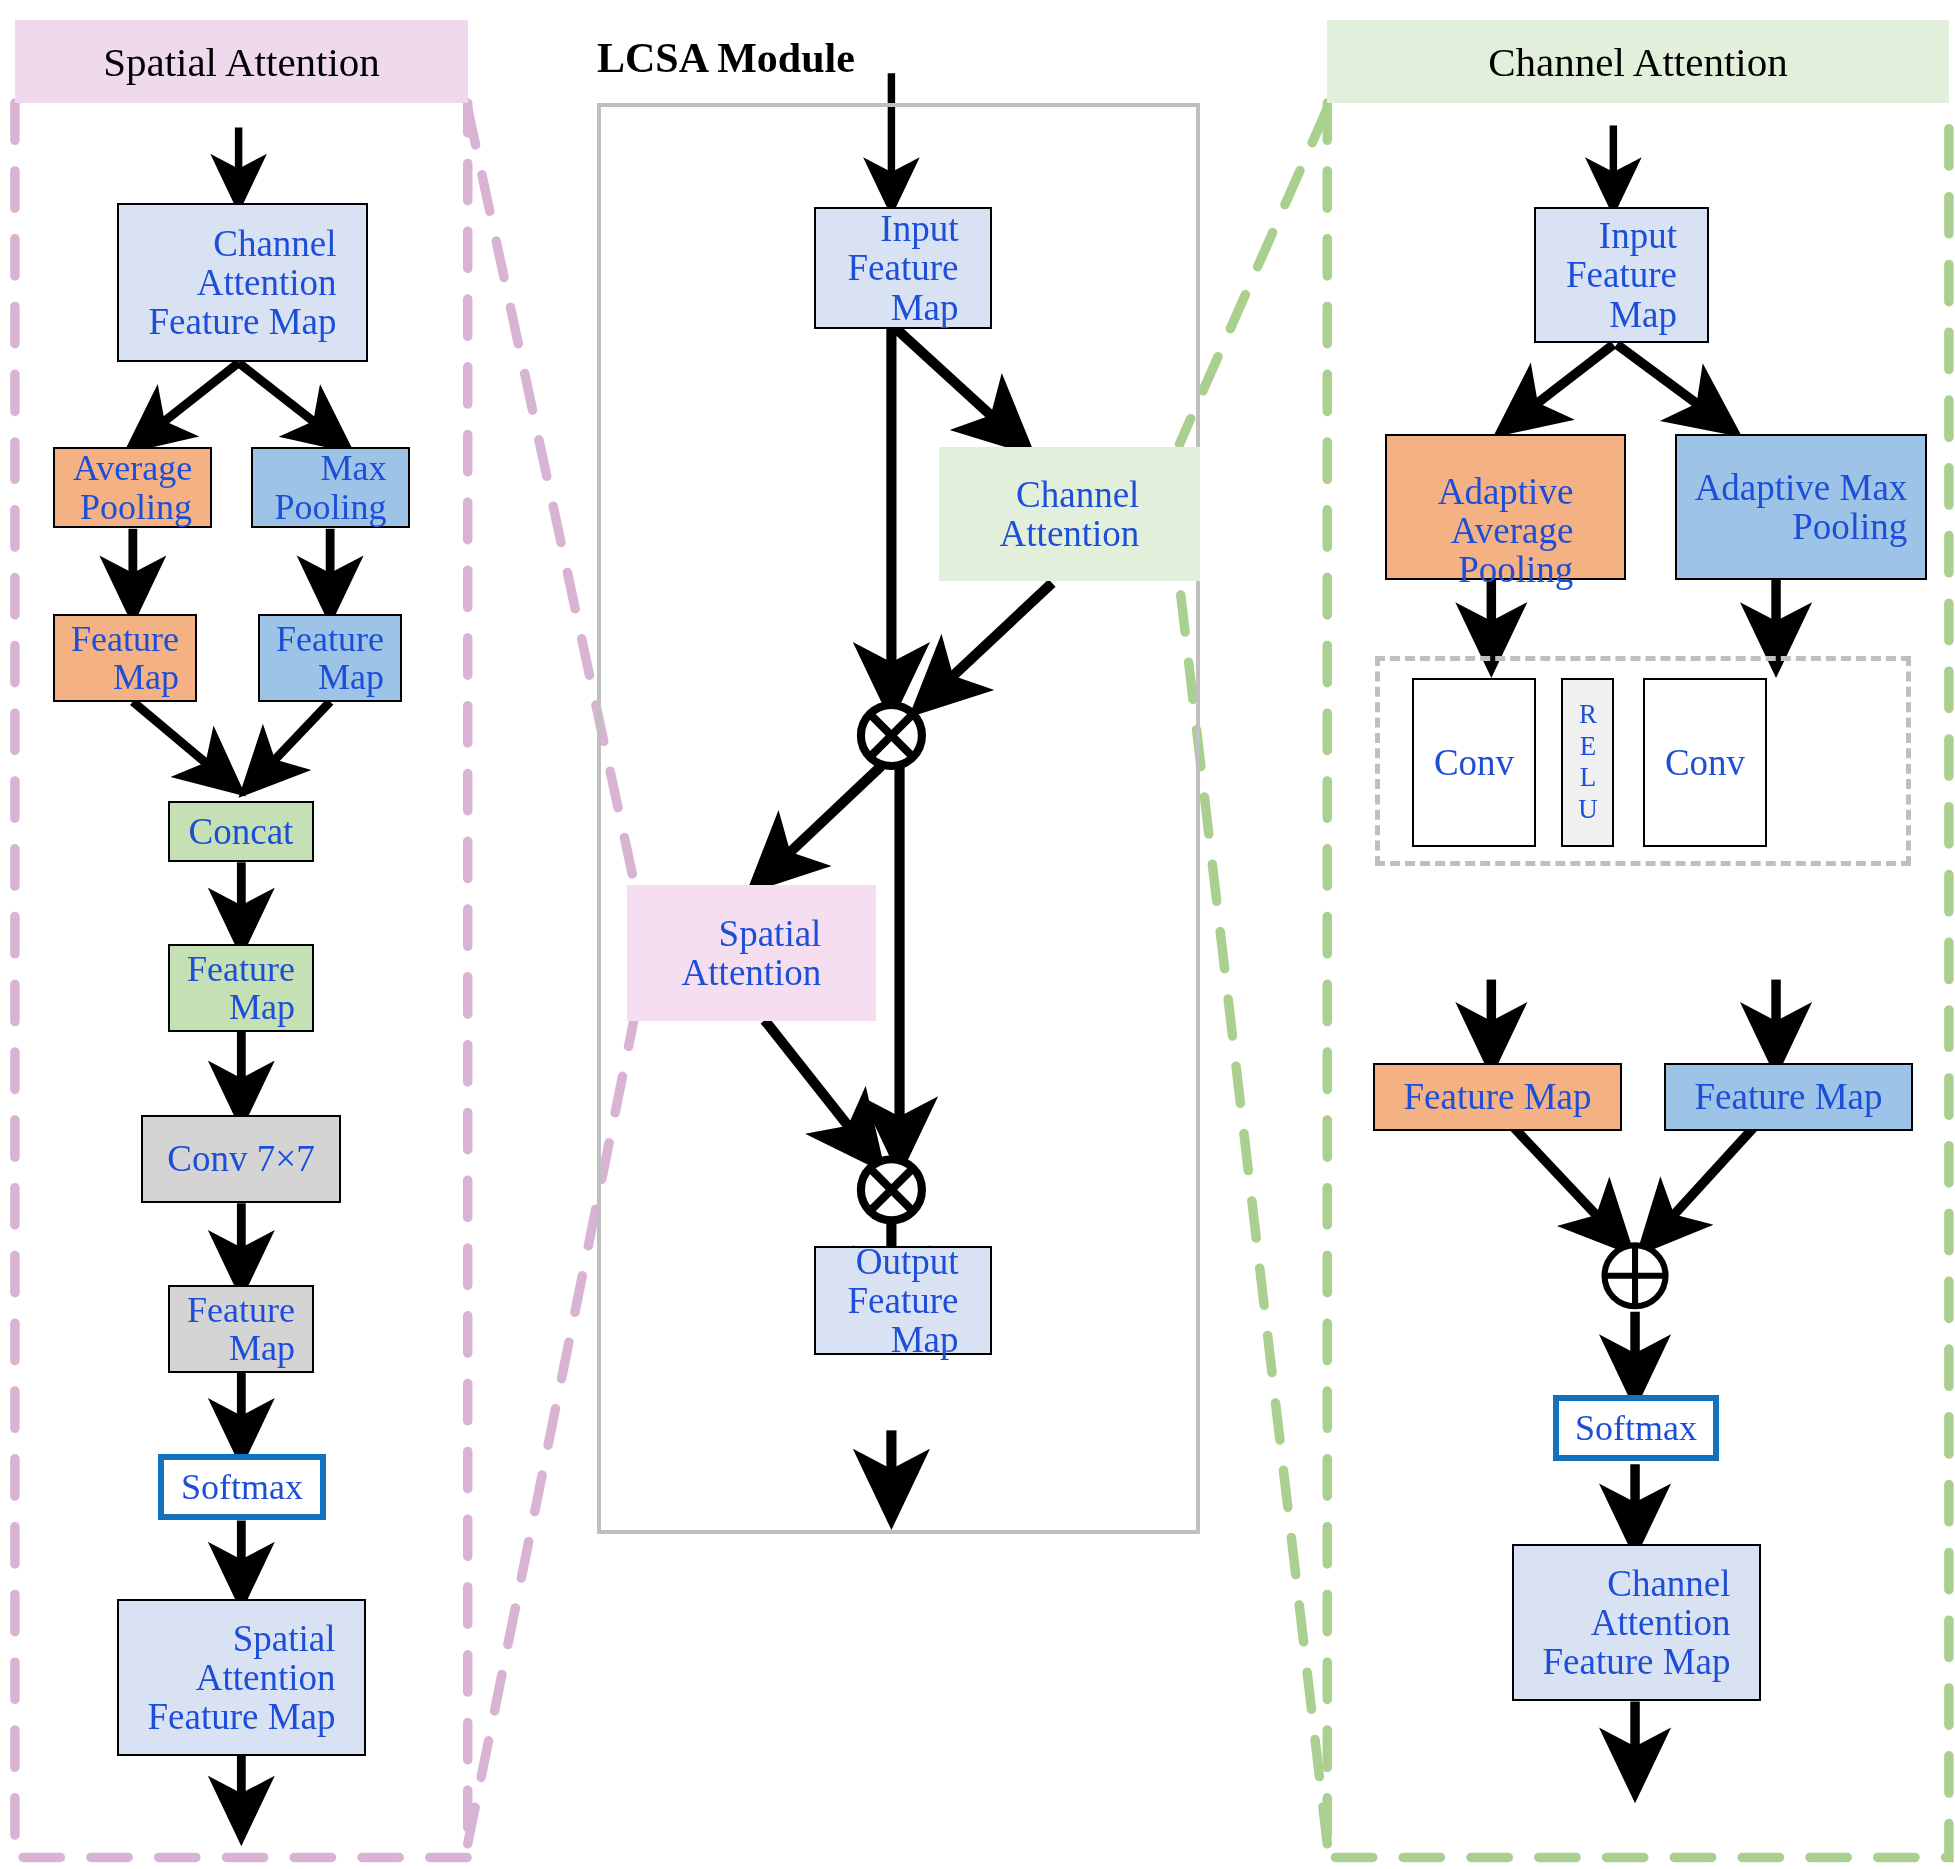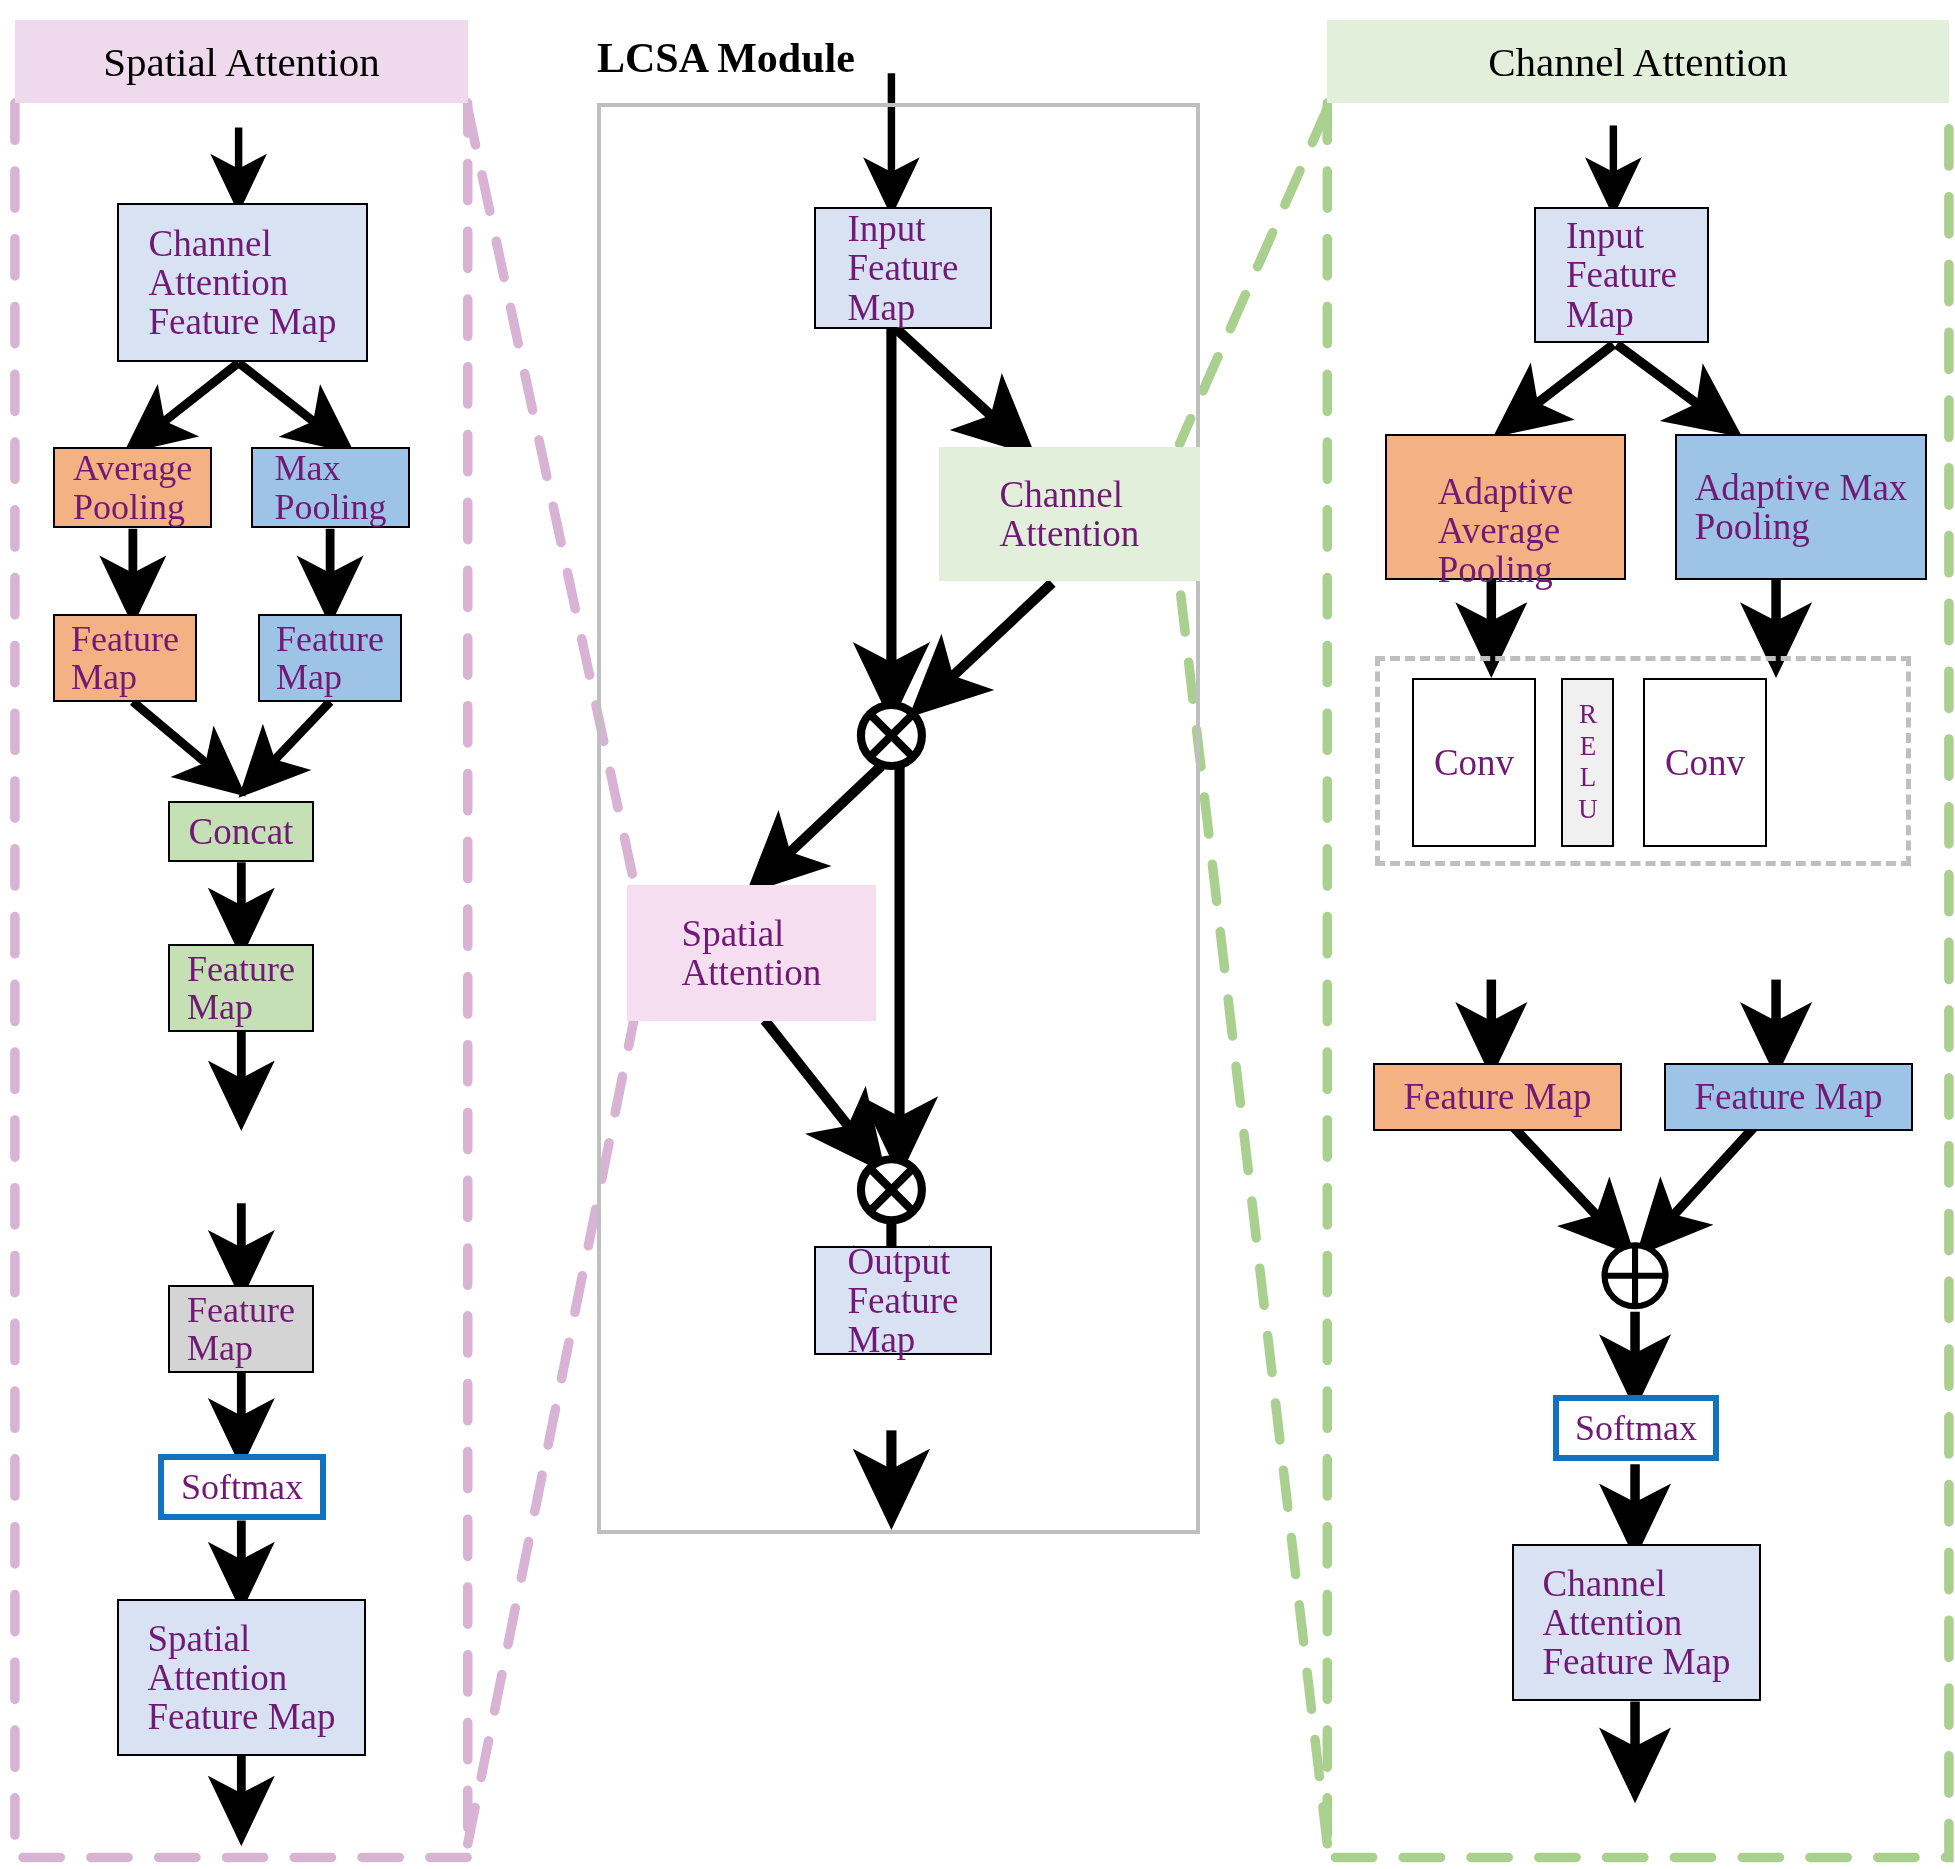--- a/index.html
+++ b/index.html
@@ -24,23 +24,23 @@
     width: 1955px;
     height: 1869px;
     pointer-events: none;
   }
   .node {
     position: absolute;
     box-sizing: border-box;
     display: flex;
     align-items: center;
     justify-content: center;
-    text-align: left;
+    text-align: right;
     line-height: 1.06;
-    color: #701a75;
+    color: #1d4ed8;
     font-family: "Liberation Serif", "DejaVu Serif", serif;
   }
   .blk-solid  { border: 2.7px solid #000000; }
   .fill-blue  { background: #d9e2f3; }
   .fill-orange{ background: #f4b183; }
   .fill-sky   { background: #9dc3e6; }
   .fill-green { background: #c5e0b4; }
   .fill-grey  { background: #d4d4d4; }
   .fill-white { background: #ffffff; }
   .fill-relu  { background: #f0f0f0; }
@@ -221,20 +221,23 @@
 
   <div class="node blk-solid fill-green" style="left:168px; top:801px; width:146px; height:61px; font-size:37px;">
     <span style="white-space:pre-line;">Concat</span>
   </div>
 
   <div class="node blk-solid fill-green" style="left:168px; top:944px; width:146px; height:88px; font-size:36px;">
     <span style="white-space:pre-line;">Feature
 Map</span>
   </div>
 
+  <div class="node blk-solid fill-grey" style="left:141px; top:1115px; width:200px; height:88px; font-size:37px;">
+    <span style="white-space:pre-line;">Conv 7×7</span>
+  </div>
 
   <div class="node blk-solid fill-grey" style="left:168px; top:1285px; width:146px; height:88px; font-size:36px;">
     <span style="white-space:pre-line;">Feature
 Map</span>
   </div>
 
   <div class="node softmax" style="left:158px; top:1454px; width:168px; height:66px; font-size:36px;">
     <span>Softmax</span>
   </div>
 

